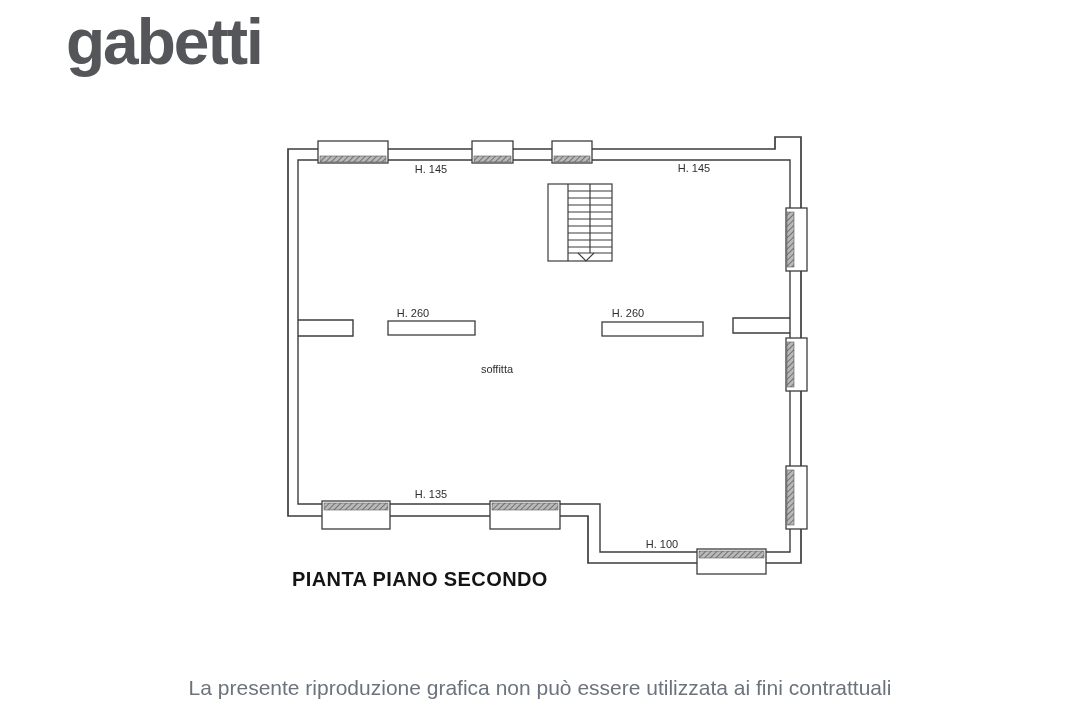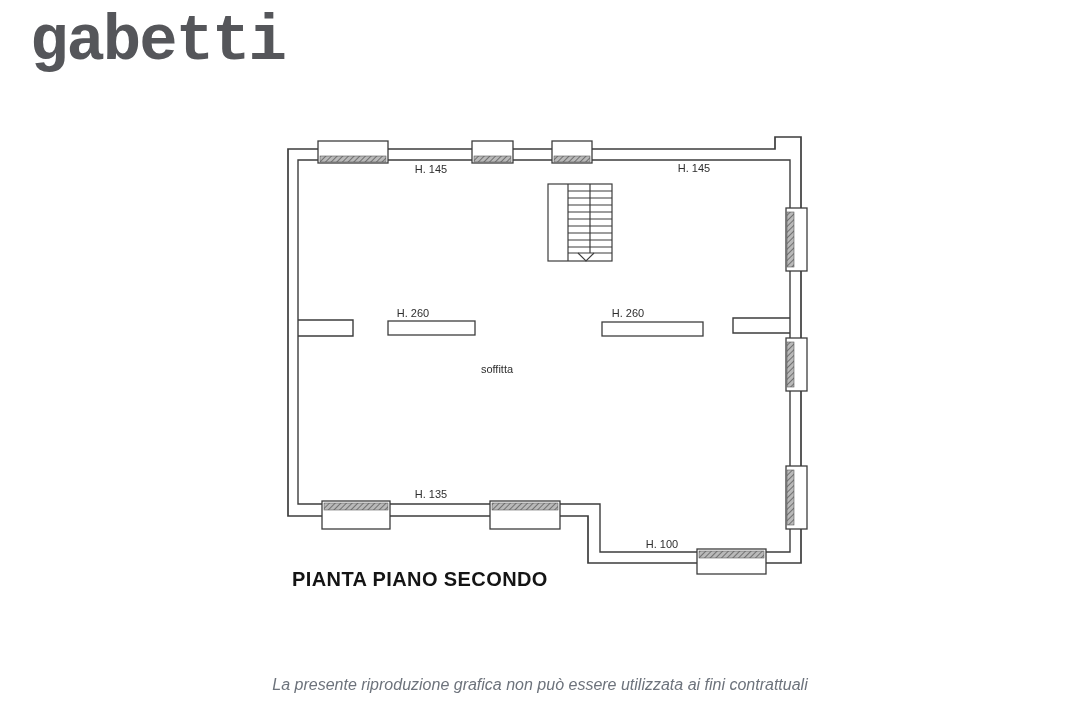--- a/index.html
+++ b/index.html
@@ -1,42 +1,42 @@
 <!DOCTYPE html>
 <html><head>
 <meta charset="utf-8">
 <style>
   html,body{margin:0;padding:0;background:#ffffff;}
   body{width:1080px;height:720px;position:relative;overflow:hidden;
        font-family:"Liberation Sans",sans-serif;}
 
   
   .logo{position:absolute;left:30px;top:4px;width:222px;}
-  .logo-brand{display:block;font-family:Liberation Mono, monospace;
+  .logo-brand{display:block;font-family:Liberation Sans, sans-serif;
       font-weight:700;font-size:64px;line-height:76px;color:#55565a;
-      letter-spacing:-2px;}
+      letter-spacing:-2px;margin-left:36px;}
   .logo-sub{display:block;text-align:right;font-size:15px;letter-spacing:1.6px;
       color:#77797c;margin-top:-14px;font-weight:400;}
 
   
   .plan-wrap{position:absolute;left:280px;top:124px;width:545px;height:470px;}
   svg text{font-family:"Liberation Sans",sans-serif;}
   .dim-label{font-size:11px;fill:#2e2e2e;}
   .room-label{font-size:11px;fill:#2e2e2e;}
   .plan-title{font-size:20px;font-weight:700;fill:#141414;letter-spacing:0.4px;}
   .wall{fill:none;stroke:#3d3d3d;stroke-width:1.7;}
   .wall-thin{fill:none;stroke:#3d3d3d;stroke-width:1.4;}
   .win-frame{fill:#ffffff;stroke:#3d3d3d;stroke-width:1.3;}
   .win-hatch{fill:url(#hatch);stroke:#5a5a5a;stroke-width:0.6;}
   .beam{fill:#ffffff;stroke:#3d3d3d;stroke-width:1.3;}
   .stair-line{stroke:#3d3d3d;stroke-width:1.2;fill:none;}
 
   
   .footer{position:absolute;left:0;top:676px;width:100%;text-align:center;
-      font-size:16px;color:#6d737c;font-style:italic;}
+      font-size:21px;color:#6d737c;}
 </style>
 </head>
 <body>
 
 <div class="logo">
   <span class="logo-brand">gabetti</span>
 </div>
 
 <div class="plan-wrap">
 <svg width="545" height="470" viewBox="280 118 545 470" xmlns="http://www.w3.org/2000/svg">

